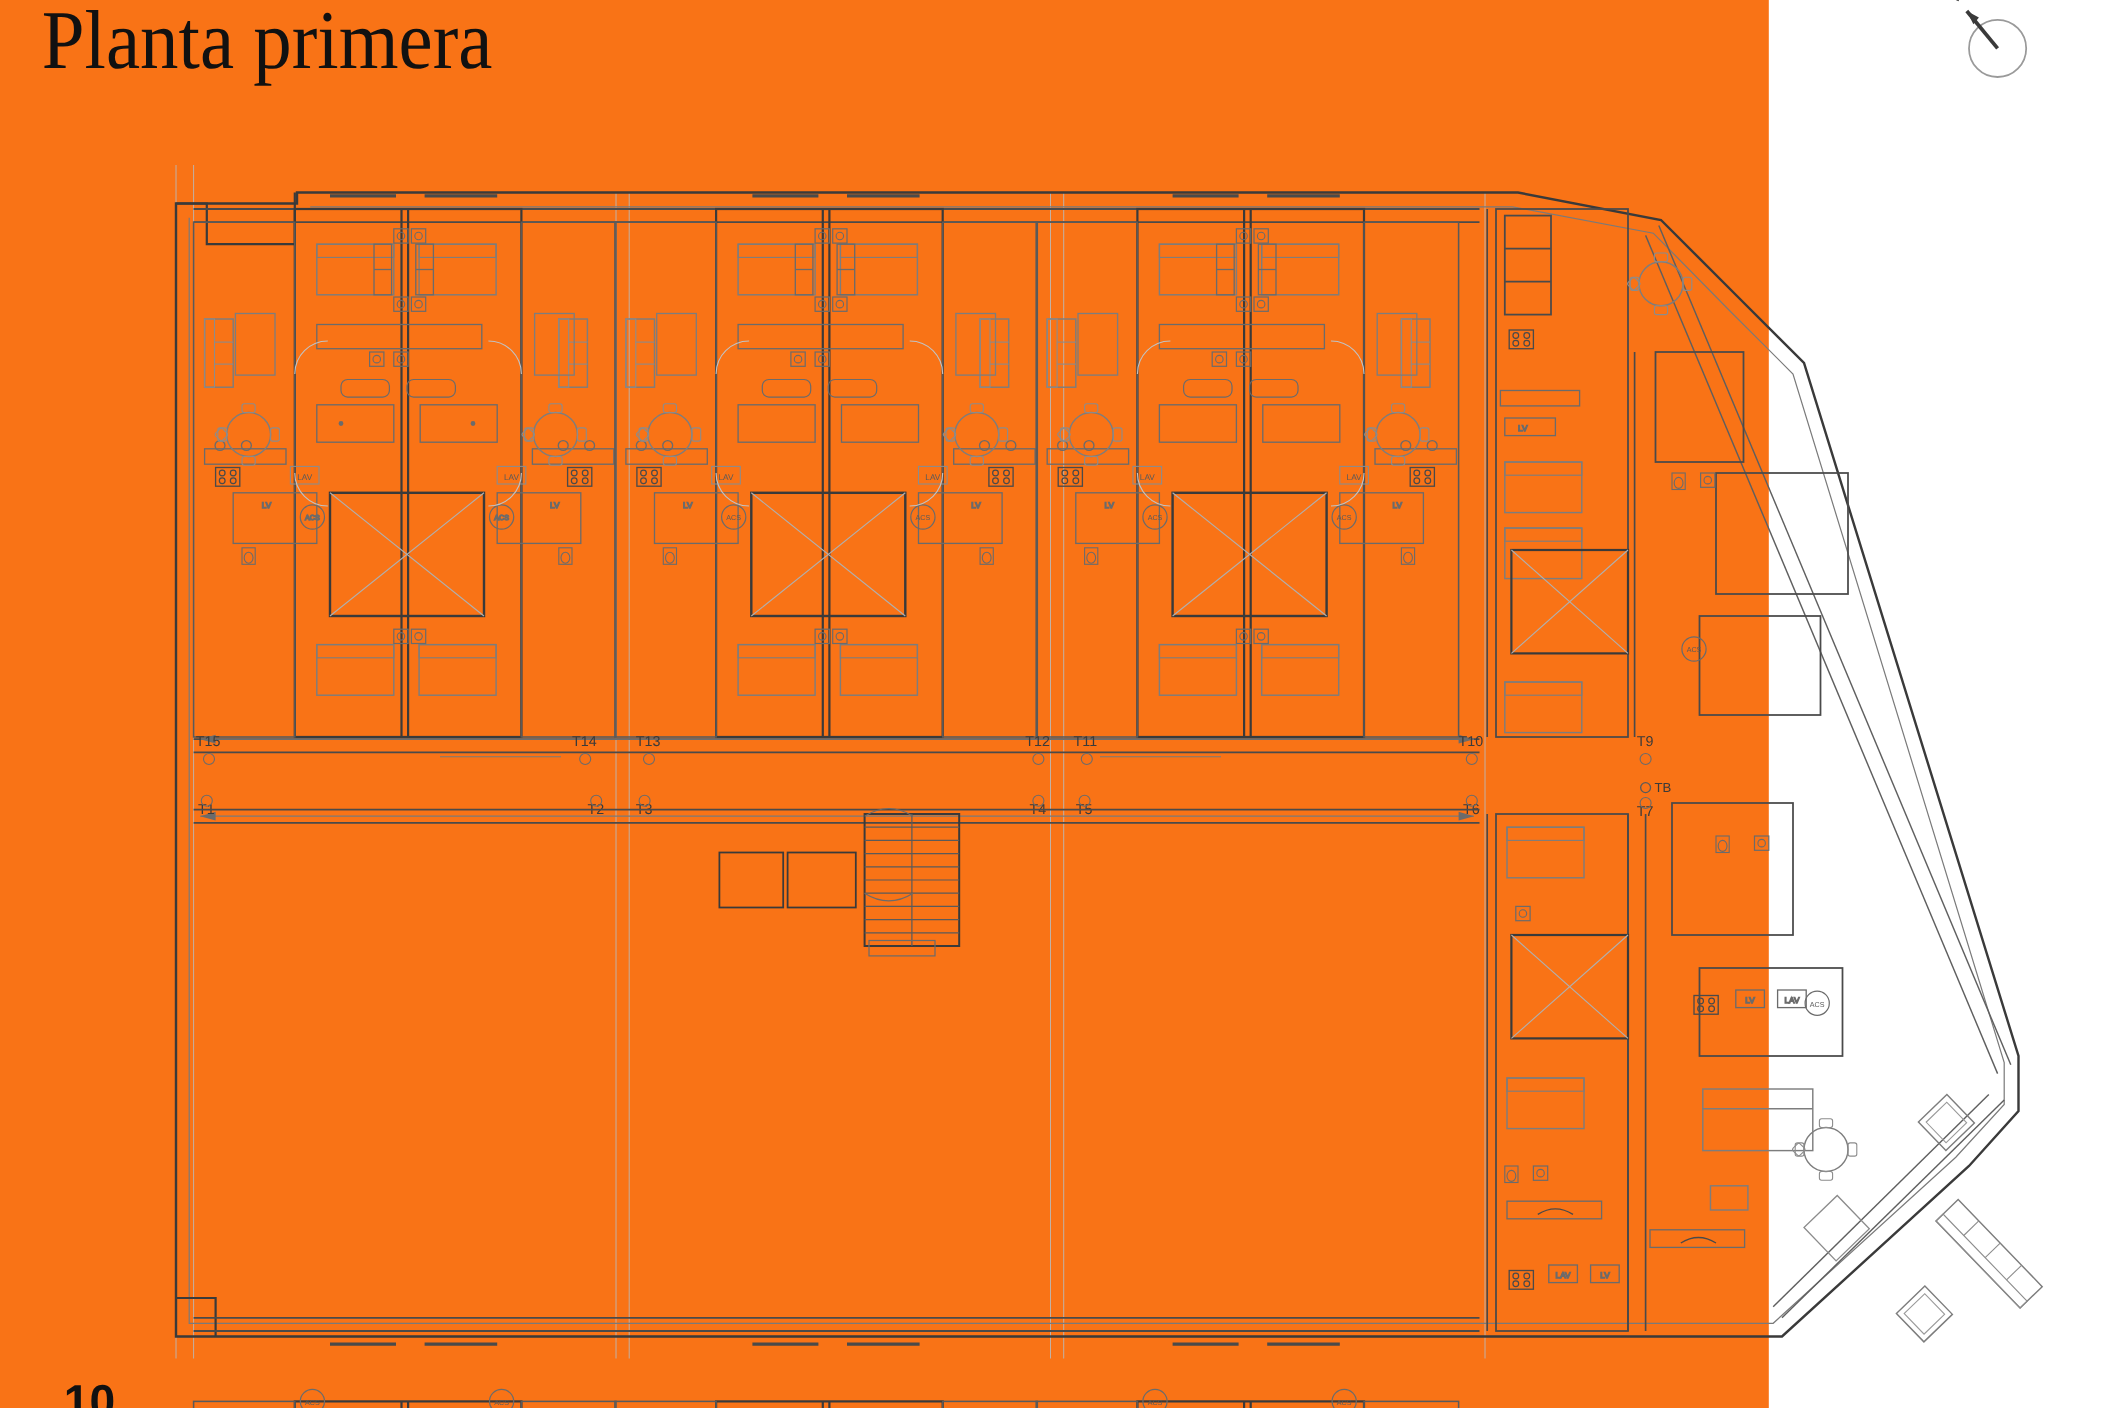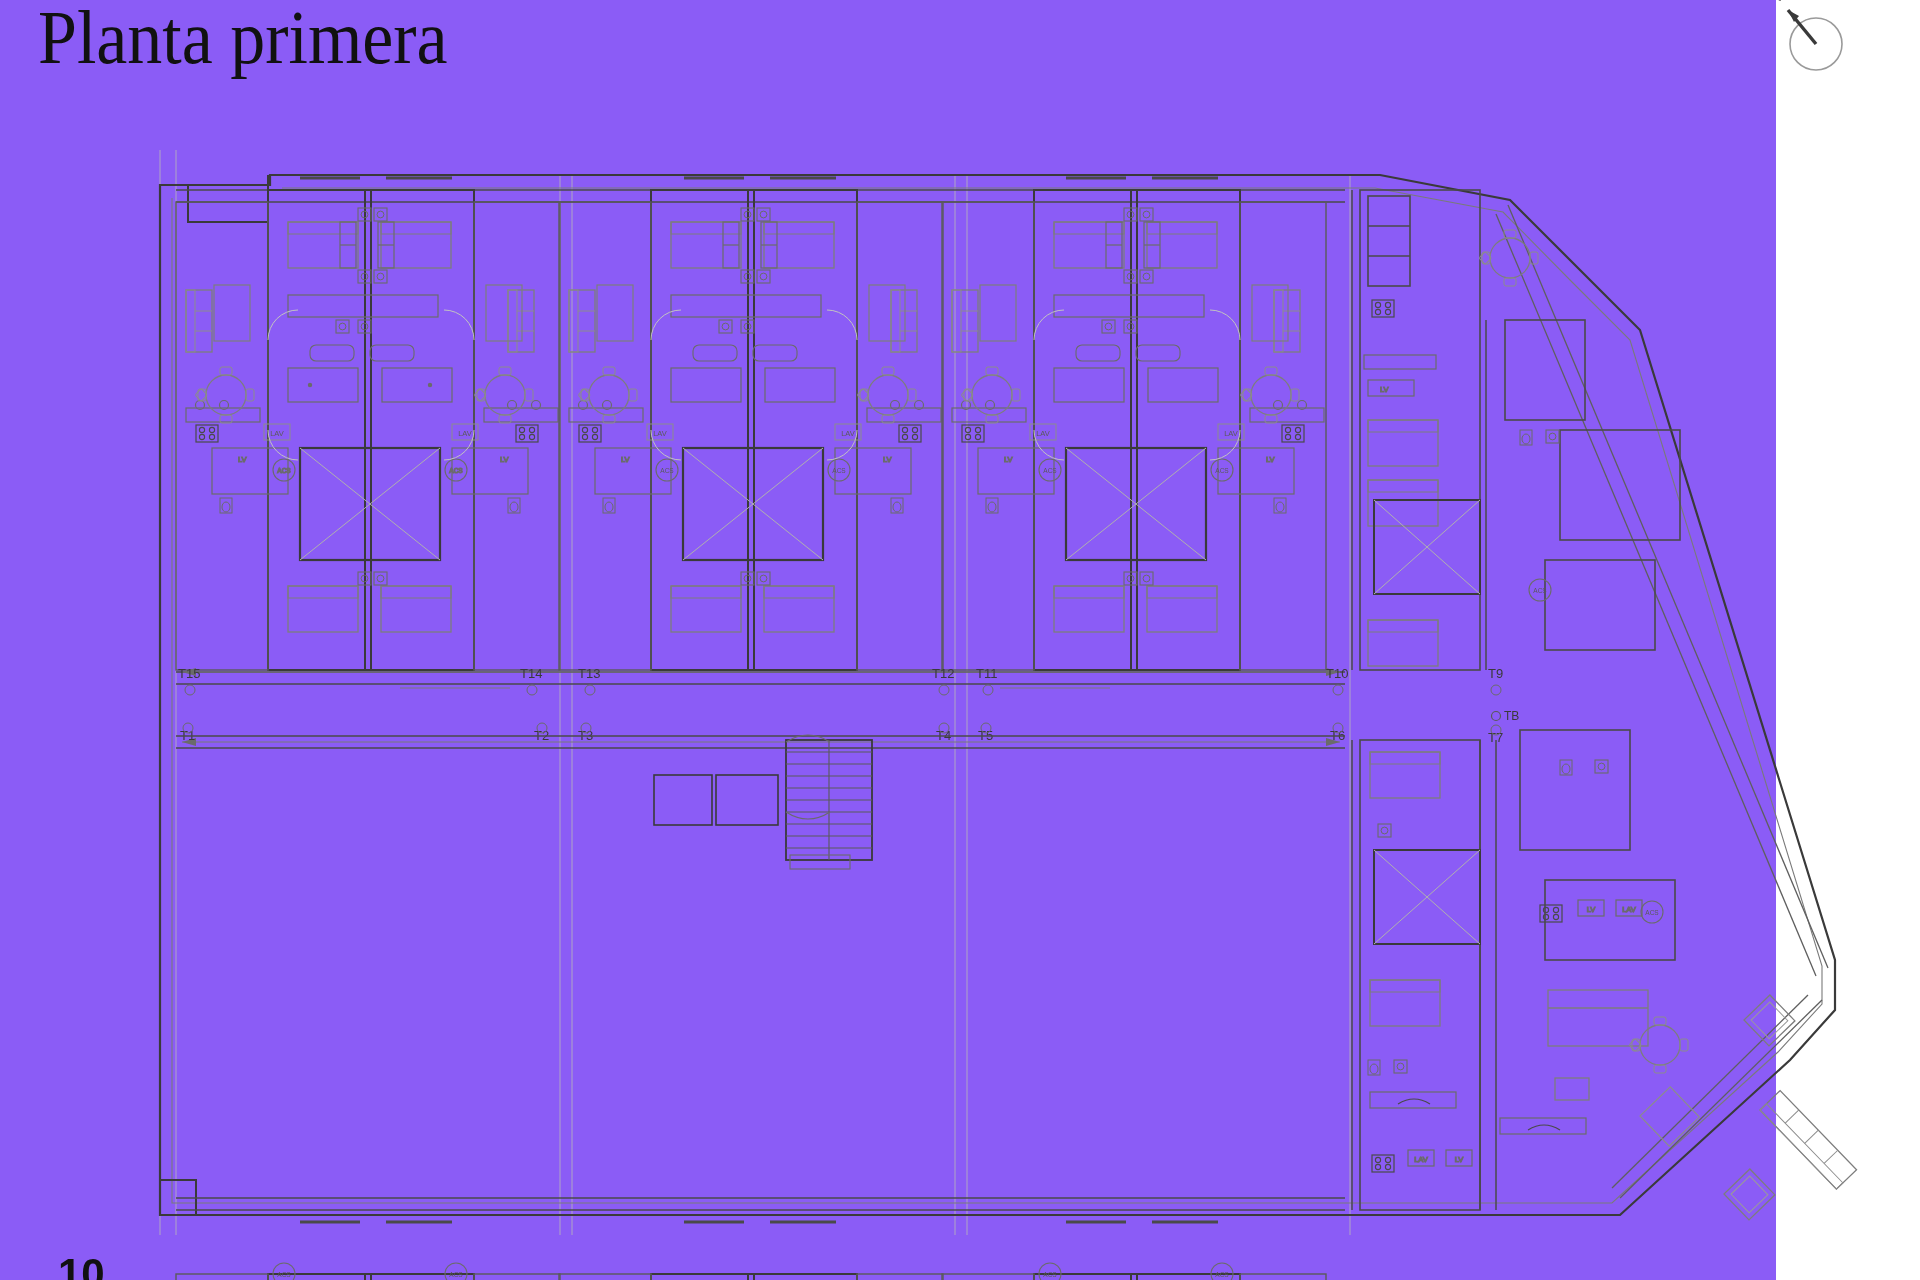--- a/index.html
+++ b/index.html
@@ -1,17 +1,17 @@
 <!DOCTYPE html>
 <html><head>
 <meta charset="utf-8">
 <style>
   html,body{margin:0;padding:0;background:#ffffff;}
   body{width:1920px;height:1280px;overflow:hidden;font-family:"Liberation Sans",sans-serif;}
-  #page{position:relative;width:1776px;height:1280px;background:#8b5cf6;}
+  #page{position:relative;width:1608px;height:1280px;background:#f97316;}
 
   #title{
     position:absolute;left:38px;top:-6px;
     font-family:"Liberation Serif","DejaVu Serif",serif;
     font-size:76px;font-weight:400;color:#111;letter-spacing:0px;
     white-space:nowrap;transform:scaleX(.92);transform-origin:left top;
   }
   #pagenum{
     position:absolute;left:58px;top:1250px;
     font-family:"Liberation Sans",sans-serif;

